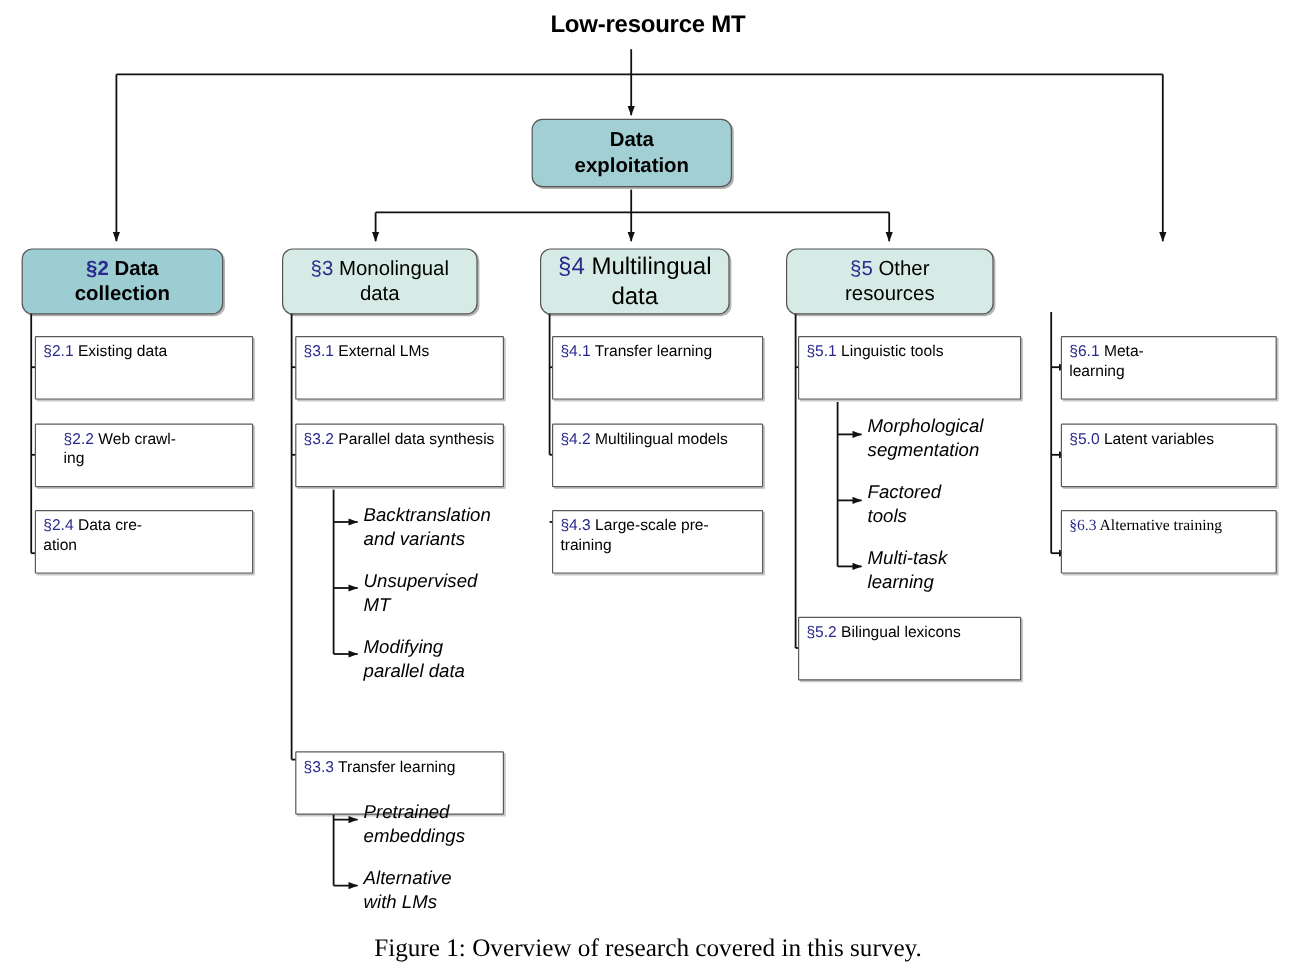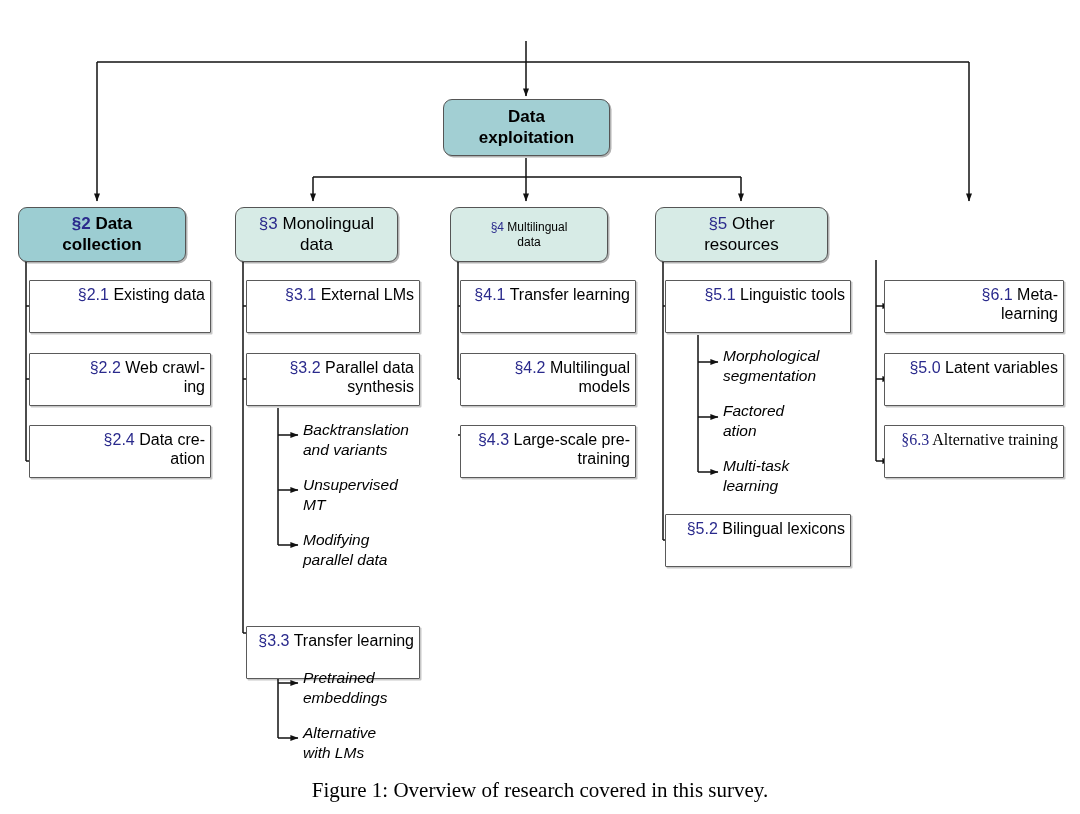--- a/index.html
+++ b/index.html
@@ -38,26 +38,25 @@
   .rbox.light{background:#d7ebe6;}
   .rbox.mid{background:#a2cfd3;}
   .rbox.bold{font-weight:bold;}
 
   
   .sbox{
     position:absolute;box-sizing:border-box;
     background:#ffffff;
     border:1.5px solid #5a5a5a;
     border-radius:1px;
-    font-size:16px;
+    font-size:13px;
     line-height:1.2;
     padding:4px 5px 3px 6px;
     box-shadow:1.5px 1.5px 0 rgba(0,0,0,0.22);
     overflow:hidden;
-    text-align:right;
   }
 
   
   .leaf{
     position:absolute;
     font-size:15.5px;
     font-style:italic;
     line-height:1.28;
     color:#000;
     white-space:pre-line;
@@ -136,34 +135,35 @@
       <path d="M698,417 L718,417" marker-end="url(#ah)"></path>
       <path d="M698,472 L718,472" marker-end="url(#ah)"></path>
 
       <path d="M876,260 L876,461"></path>
       <path d="M876,306 L890,306" marker-end="url(#ah)"></path>
       <path d="M876,379 L890,379" marker-end="url(#ah)"></path>
       <path d="M876,461 L890,461" marker-end="url(#ah)"></path>
     </g>
   </svg>
 
+  <div class="root-title" style="left:0;right:0;top:10px;">Low-resource MT</div>
 
   <div class="rbox mid bold" style="left:443px;top:99px;width:167px;height:57px;font-size:17px;">
     <span class="t"><span>Data</span><br><span>exploitation</span></span>
   </div>
 
   <div class="rbox dark bold" style="left:18px;top:207px;width:168px;height:55px;font-size:17px;">
     <span class="t"><span class="sec">§2</span><span> </span><span style="font-weight:bold">Data</span><br><span style="font-weight:bold">collection</span></span>
   </div>
 
   <div class="rbox light" style="left:235px;top:207px;width:163px;height:55px;font-size:17px;">
     <span class="t"><span class="sec">§3</span> Monolingual<br>data</span>
   </div>
 
-  <div class="rbox light" style="left:450px;top:207px;width:158px;height:55px;font-size:12px;">
+  <div class="rbox light" style="left:450px;top:207px;width:158px;height:55px;font-size:20px;">
     <span class="t"><span class="sec">§4</span> Multilingual<br>data</span>
   </div>
 
   <div class="rbox light" style="left:655px;top:207px;width:173px;height:55px;font-size:17px;">
     <span class="t"><span class="sec">§5</span> Other<br>resources</span>
   </div>
 
 
   <div class="sbox" style="left:29px;top:280px;width:182px;height:53px;"><span class="sec">§2.1</span><span> Existing data</span></div>
 
@@ -195,21 +195,21 @@
 
   <div class="sbox" style="left:460px;top:425px;width:176px;height:53px;"><span class="sec">§4.3</span><span> Large-scale pre-training</span></div>
 
   <div class="sbox" style="left:665px;top:280px;width:186px;height:53px;"><span class="sec">§5.1</span><span> Linguistic tools</span></div>
 
   <div class="sbox" style="left:665px;top:514px;width:186px;height:53px;"><span class="sec">§5.2</span><span> Bilingual lexicons</span></div>
 
   <div class="leaf" style="left:723px;top:346px;width:140px;">Morphological
 segmentation</div>
   <div class="leaf" style="left:723px;top:401px;width:140px;">Factored
-ation</div>
+tools</div>
   <div class="leaf" style="left:723px;top:456px;width:140px;">Multi-task
 learning</div>
 
   <div class="sbox" style="left:884px;top:280px;width:180px;height:53px;"><span class="sec">§6.1</span><span> Meta-<br>learning</span></div>
 
   <div class="sbox" style="left:884px;top:353px;width:180px;height:53px;"><span class="sec">§5.0</span><span> Latent variables</span></div>
 
   <div class="sbox" style="left:884px;top:425px;width:180px;height:53px;font-family:Liberation Serif, serif;"><span class="sec">§6.3</span><span> Alternative training</span></div>
 
   <div class="caption" style="top:778px;">Figure 1: Overview of research covered in this survey.</div>

